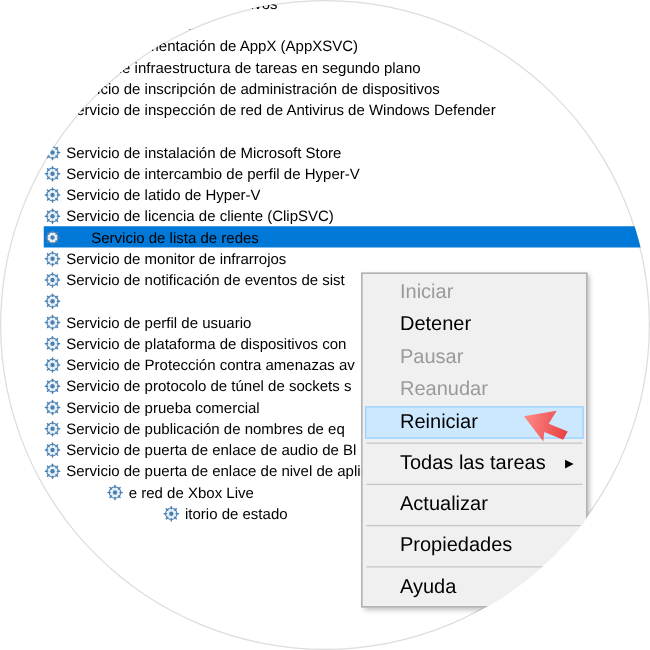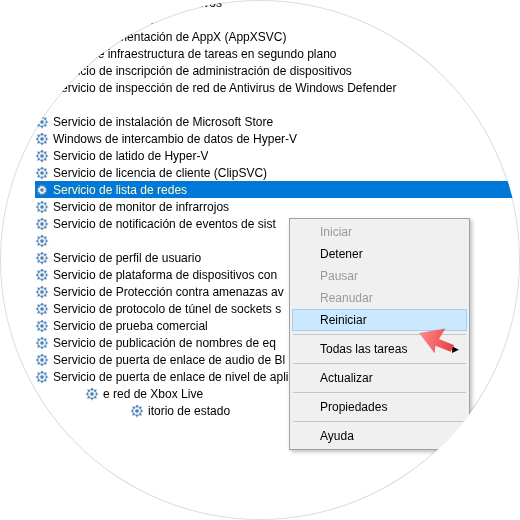--- a/index.html
+++ b/index.html
@@ -29,22 +29,23 @@
   }
   .row {
     display: flex;
     align-items: center;
     height: 17px;
     white-space: nowrap;
     overflow: hidden;
   }
   .row.selected {
     background: #0078d7;
-    color: #fef9c3;
+    color: #000000;
     width: 480px;
+    gap: 20px;
   }
   .gear {
     width: 14px;
     height: 14px;
     margin-right: 4px;
     flex-shrink: 0;
     display: inline-flex;
     align-items: center;
     justify-content: center;
   }
@@ -55,21 +56,21 @@
 
   .ctxmenu {
     position: absolute;
     top: 218px;
     left: 289px;
     width: 175px;
     background: #f0f0f0;
     border: 1px solid #a0a0a0;
     box-shadow: 2px 2px 4px rgba(0,0,0,0.25);
     padding: 2px;
-    font-size: 12px;
+    font-size: 16px;
     color: #000;
   }
   .mi {
     padding: 4px 20px 4px 28px;
     position: relative;
     white-space: nowrap;
   }
   .mi.disabled { color: #9a9a9a; }
   .mi.hover { background: #cce8ff; box-shadow: inset 0 0 0 1px #99d1ff; }
   .mi.bold { font-weight: 400; }
@@ -263,21 +264,21 @@
               <line x1="1.5" y1="8" x2="3.5" y2="8"></line>
               <line x1="12.5" y1="8" x2="14.5" y2="8"></line>
               <line x1="3.4" y1="3.4" x2="4.8" y2="4.8"></line>
               <line x1="11.2" y1="11.2" x2="12.6" y2="12.6"></line>
               <line x1="12.6" y1="3.4" x2="11.2" y2="4.8"></line>
               <line x1="4.8" y1="11.2" x2="3.4" y2="12.6"></line>
             </g>
             <circle cx="8" cy="8" r="2" fill="#4a80b0"></circle>
           </svg>
         </span>
-        <span class="label">Windows de intercambio de datos de Hyper-V</span>
+        <span class="label">Servicio de intercambio de perfil de Hyper-V</span>
       </div>
       <div class="row">
         <span class="gear">
           <svg width="14" height="14" viewBox="0 0 16 16">
             <circle cx="8" cy="8" r="5.2" fill="#e8f0f8" stroke="#4a80b0" stroke-width="1"></circle>
             <g stroke="#4a80b0" stroke-width="1.4" stroke-linecap="round">
               <line x1="8" y1="1.5" x2="8" y2="3.5"></line>
               <line x1="8" y1="12.5" x2="8" y2="14.5"></line>
               <line x1="1.5" y1="8" x2="3.5" y2="8"></line>
               <line x1="12.5" y1="8" x2="14.5" y2="8"></line>

